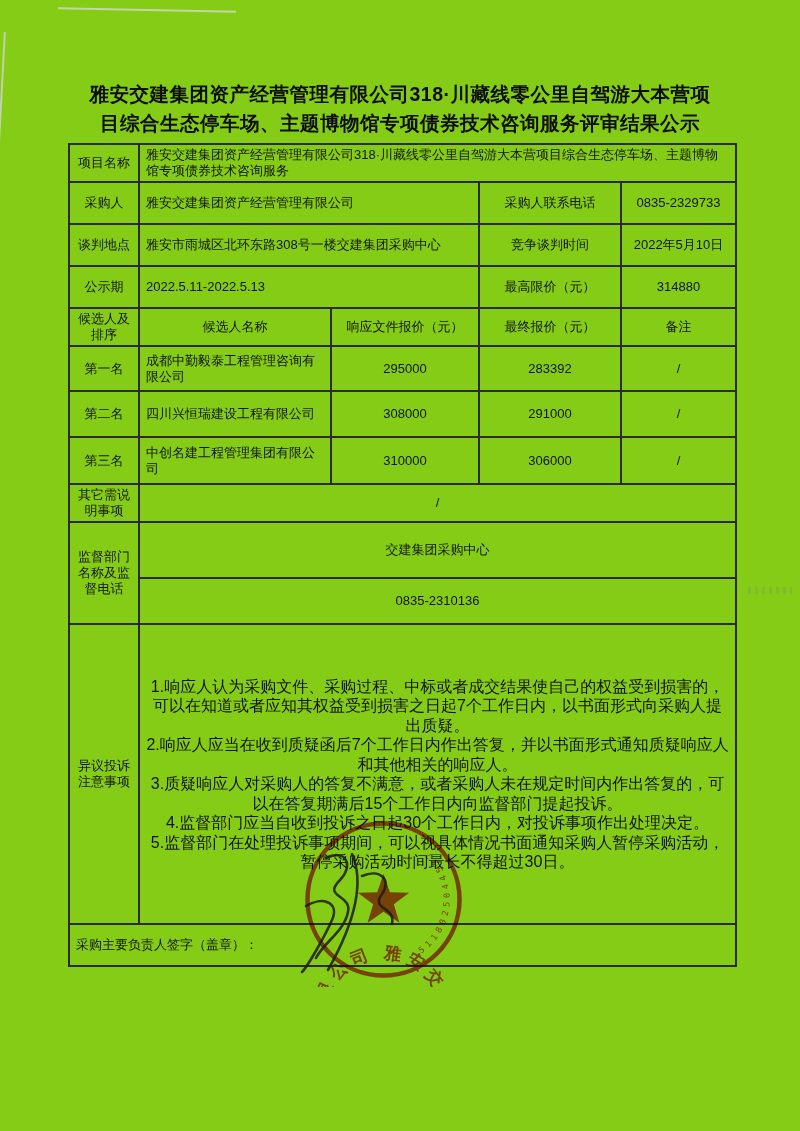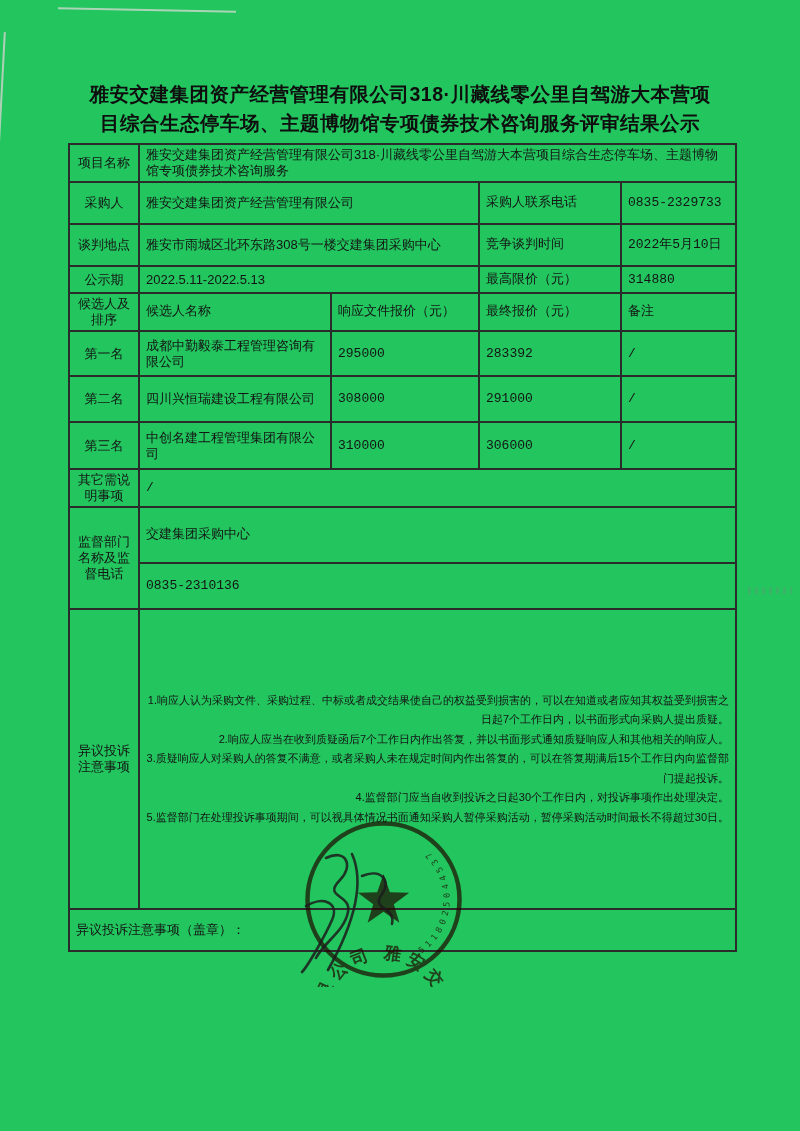--- a/index.html
+++ b/index.html
@@ -1,36 +1,36 @@
 <!DOCTYPE html>
 <html><head>
 <meta charset="utf-8">
 <style>
   html,body{margin:0;padding:0;background:#ffffff;}
   .page{
-    position:relative;width:800px;height:1131px;background:#22c55e;overflow:hidden;
+    position:relative;width:800px;height:1131px;background:#84cc16;overflow:hidden;
     font-family:"Liberation Sans","DejaVu Sans",sans-serif;color:#1a1a1a;
   }
   
   .scan-top{position:absolute;left:58px;top:9px;width:178px;height:2px;background:#d9d9d5;transform:rotate(1.2deg);opacity:.75;}
   .scan-left{position:absolute;left:1px;top:32px;width:2px;height:108px;background:#d2d2ce;transform:rotate(3deg);opacity:.8;}
   .scan-smudge{position:absolute;left:748px;top:587px;width:44px;height:7px;opacity:.45;filter:blur(.6px);
     background:repeating-linear-gradient(90deg, rgba(130,130,130,.55) 0 3px, transparent 3px 7px);}
   
   .title{position:absolute;top:80px;left:0;width:800px;text-align:center;
     font-weight:bold;font-size:19.5px;line-height:29px;color:#0e0e0e;letter-spacing:.5px;}
   
   table.doc{position:absolute;left:68px;top:143px;width:667px;border-collapse:collapse;table-layout:fixed;}
   table.doc td{border:2px solid #2b2b2b;vertical-align:middle;padding:2px 6px;
     font-size:13px;line-height:16px;color:#141414;overflow:hidden;}
   td.lbl{text-align:center;padding-left:4px;padding-right:2px;}
-  td.ctr{text-align:left;font-family:Liberation Mono, monospace;}
+  td.ctr{text-align:center;}
   td.small-text{font-size:11.5px;line-height:15px;padding-top:1px;}
   td.notes-cell{vertical-align:middle;padding:6px 8px;}
-  .note-line{font-size:11px;line-height:19.5px;text-align:right;}
+  .note-line{font-size:16px;line-height:19.5px;text-align:center;}
   td.sig-cell{padding-left:8px;font-size:13.5px;}
   
   .stamp{position:absolute;left:296px;top:812px;width:175px;height:175px;opacity:.88;mix-blend-mode:multiply;}
   .sig{position:absolute;left:288px;top:846px;width:130px;height:130px;opacity:.85;}
 </style>
 </head>
 <body>
 
 <div class="page">
 
@@ -65,21 +65,21 @@
       <td class="ctr">0835-2329733</td>
     </tr>
 
     <tr style="height:42px">
       <td class="lbl">谈判地点</td>
       <td colspan="2">雅安市雨城区北环东路308号一楼交建集团采购中心</td>
       <td class="ctr">竞争谈判时间</td>
       <td class="ctr">2022年5月10日</td>
     </tr>
 
-    <tr style="height:27px">
+    <tr style="height:42px">
       <td class="lbl">公示期</td>
       <td colspan="2">2022.5.11-2022.5.13</td>
       <td class="ctr">最高限价（元）</td>
       <td class="ctr">314880</td>
     </tr>
 
     <tr style="height:36px">
       <td class="lbl">候选人及排序</td>
       <td class="ctr">候选人名称</td>
       <td class="ctr">响应文件报价（元）</td>
@@ -129,21 +129,21 @@
       <td colspan="4" class="notes-cell">
         <div class="note-line">1.响应人认为采购文件、采购过程、中标或者成交结果使自己的权益受到损害的，可以在知道或者应知其权益受到损害之日起7个工作日内，以书面形式向采购人提出质疑。</div>
         <div class="note-line">2.响应人应当在收到质疑函后7个工作日内作出答复，并以书面形式通知质疑响应人和其他相关的响应人。</div>
         <div class="note-line">3.质疑响应人对采购人的答复不满意，或者采购人未在规定时间内作出答复的，可以在答复期满后15个工作日内向监督部门提起投诉。</div>
         <div class="note-line">4.监督部门应当自收到投诉之日起30个工作日内，对投诉事项作出处理决定。</div>
         <div class="note-line">5.监督部门在处理投诉事项期间，可以视具体情况书面通知采购人暂停采购活动，暂停采购活动时间最长不得超过30日。</div>
       </td>
     </tr>
 
     <tr style="height:42px">
-      <td colspan="5" class="sig-cell">异议投诉注意事项（盖章）：</td>
+      <td colspan="5" class="sig-cell">采购主要负责人签字（盖章）：</td>
     </tr>
   </tbody>
     </table>
 
   <svg class="stamp" viewBox="0 0 175 175">
     <circle cx="87.5" cy="87.5" r="76" fill="none" stroke="#dd3b2e" stroke-width="4.5"></circle>
     <polygon fill="#dd3b2e" points="87.5,62 93.9,80.3 113.2,80.7 97.8,92.3 103.4,110.8 87.5,99.8 71.6,110.8 77.2,92.3 61.8,80.7 81.2,80.3"></polygon>
     <defs>
       <path id="sealTextArc" d="M 87.5 146.5 A 59 59 0 1 1 87.3 146.5" fill="none"></path>
       <path id="sealCodeArc" d="M 125.4 141.6 A 66 66 0 0 0 125.4 33.4" fill="none"></path>

